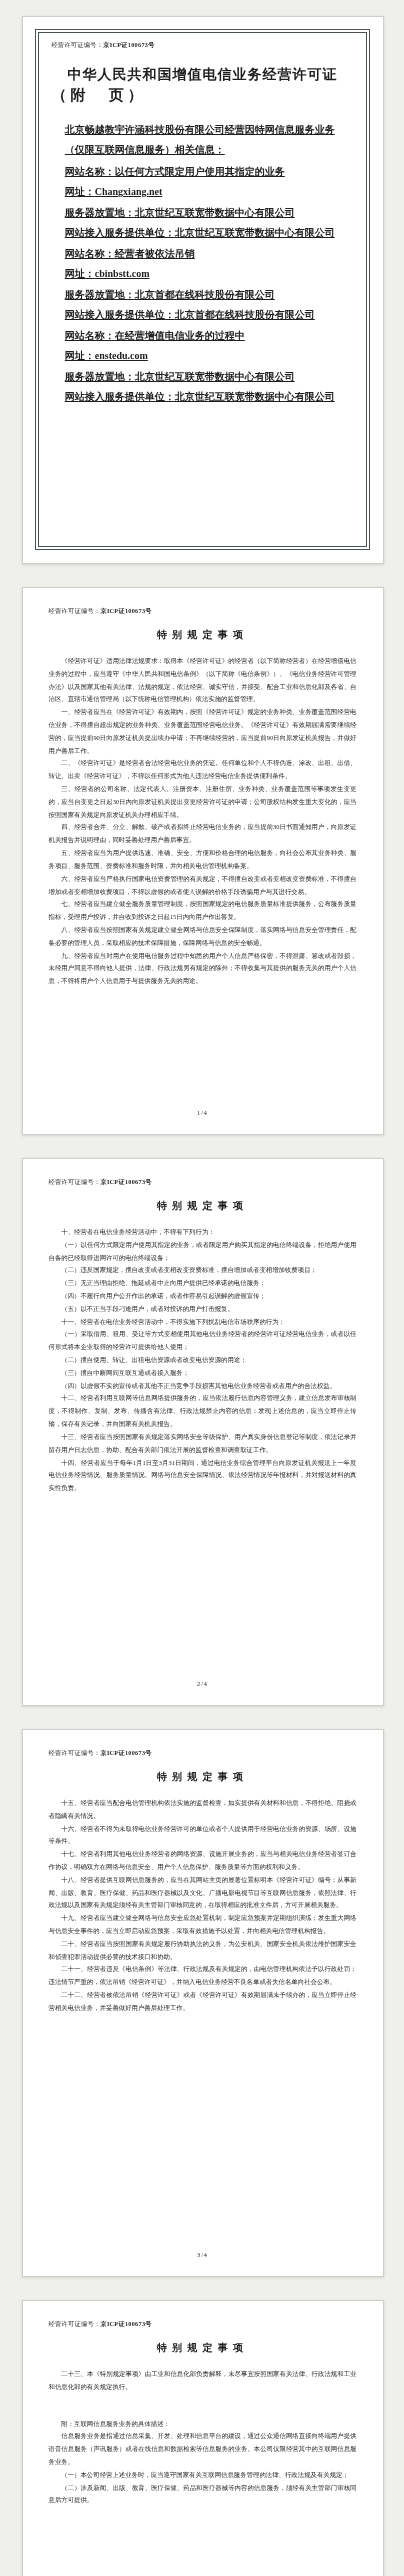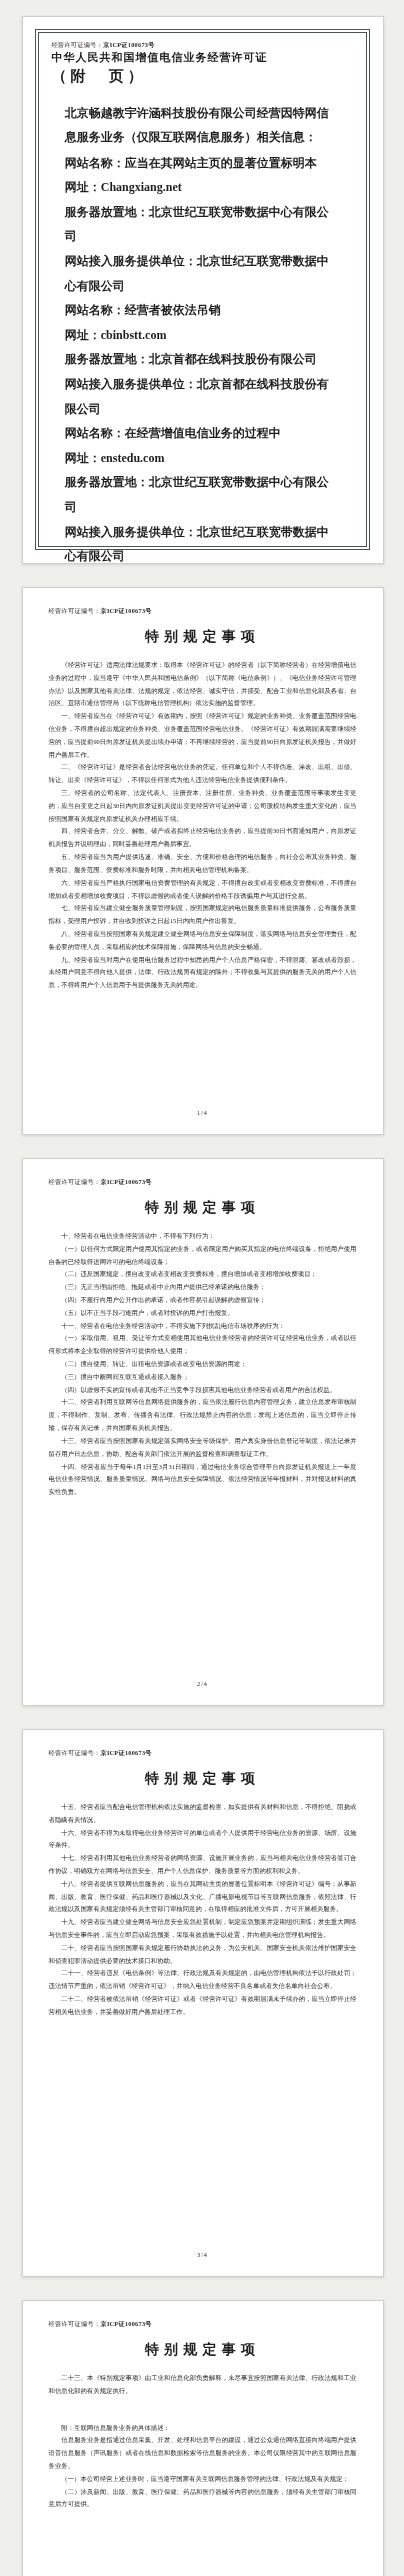--- a/index.html
+++ b/index.html
@@ -24,28 +24,28 @@
     box-shadow:0 1px 3.1px rgba(0,0,0,.12);
     position:relative;
     overflow:hidden;
   }
   .page:last-child{margin-bottom:0;}
   
   .cover-frame{position:absolute;inset:12.4px;border:1px solid var(--frame_color);}
   .cover-frame-inner{position:absolute;inset:2.1px;border:0.5px solid var(--frame_color);padding:8.2px 12.4px;}
   .license-line{font-size:6.2px;letter-spacing:0.3px;white-space:nowrap;}
   .license-line b{font-weight:bold;}
-  .cover-title{font-weight:bold;font-size:11px;letter-spacing:1px;margin-top:0;line-height:1.45;}
+  .cover-title{text-align:center;font-weight:bold;font-size:14px;letter-spacing:1px;margin-top:15px;line-height:1.45;}
   .cover-subtitle{text-align:left;font-weight:bold;font-size:15px;margin-top:1px;letter-spacing:4.1px;}
-  .cover-body{margin:14.4px 13.4px 0 13.4px;font-size:12px;line-height:2.05;font-weight:bold;}
+  .cover-body{margin:14.4px 13.4px 0 13.4px;font-size:10px;line-height:2.05;font-weight:bold;text-decoration:underline;}
   .cover-intro{margin-bottom:1px;text-align:justify;}
   .cover-body p{text-align:left;}
   
   .prov-header{padding:19.6px 0 0 26px;}
-  .prov-title{text-align:center;font-size:14px;font-weight:bold;letter-spacing:5.2px;margin-top:12.4px;}
+  .prov-title{text-align:center;font-size:10px;font-weight:bold;letter-spacing:5.2px;margin-top:12.4px;}
   .prov-body{margin:12.4px 26px 0 26px;font-size:6.4px;line-height:2.0;text-align:justify;}
   .prov-body p{text-indent:2em;}
   .appendix{margin:24px 26px 0 26px;font-size:6.4px;line-height:2.0;text-align:justify;}
   .appendix p{text-indent:2em;}
   .page-no{position:absolute;bottom:17.5px;left:0;right:0;text-align:center;font-size:6.2px;letter-spacing:1px;}
 </style>
 </head>
 <body>
 
 <div class="page">
@@ -53,21 +53,21 @@
     <div class="cover-frame-inner">
       <div class="license-line">
         <span>经营许可证编号：</span><b>京ICP证100673号</b>
       </div>
       <div class="cover-title">中华人民共和国增值电信业务经营许可证</div>
       <div class="cover-subtitle">（附　页）</div>
       <div class="cover-body">
         <p class="cover-intro">北京畅越教宇许涵科技股份有限公司经营因特网信息服务业务（仅限互联网信息服务）相关信息：</p>
         <div>
 
-            <p><span>网站名称：</span><span>应当在其网站主页的显著位置标明本</span></p>
+            <p><span>网站名称：</span><span>以任何方式限定用户使用其指定的业务</span></p>
 
             <p><span>网址：</span><span>Changxiang.net</span></p>
 
             <p><span>服务器放置地：</span><span>北京世纪互联宽带数据中心有限公司</span></p>
 
             <p><span>网站接入服务提供单位：</span><span>北京世纪互联宽带数据中心有限公司</span></p>
 
             <p><span>网站名称：</span><span>经营者被依法吊销</span></p>
 
             <p><span>网址：</span><span>cbinbstt.com</span></p>

